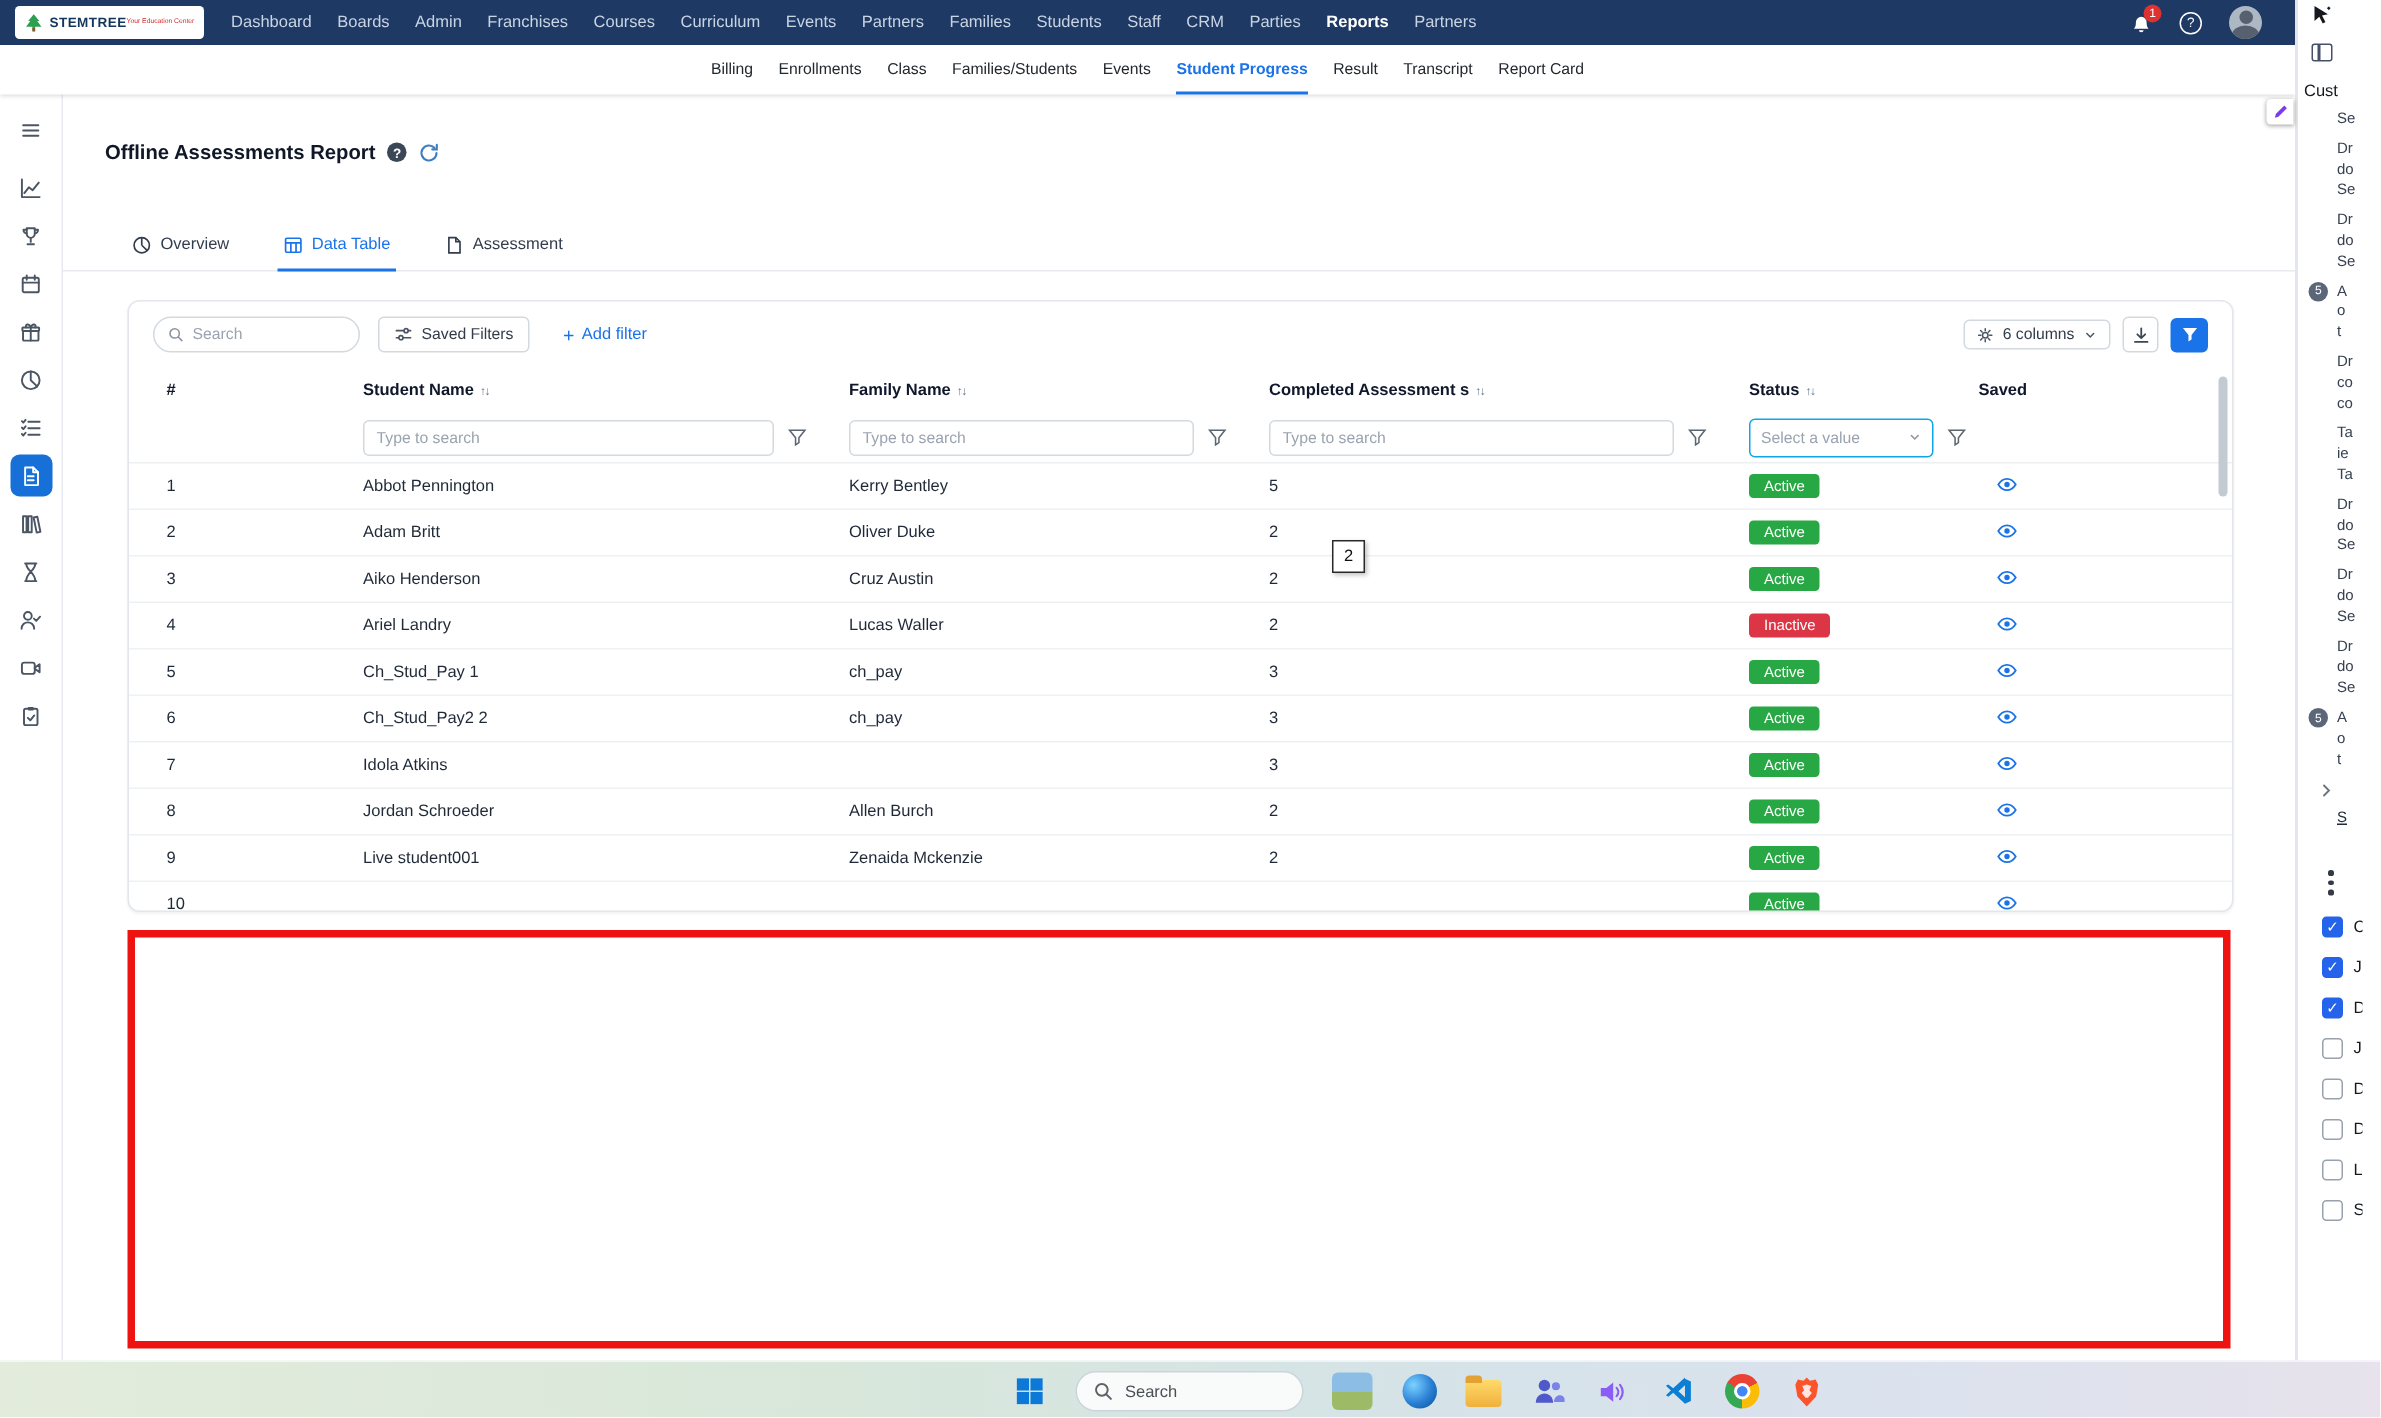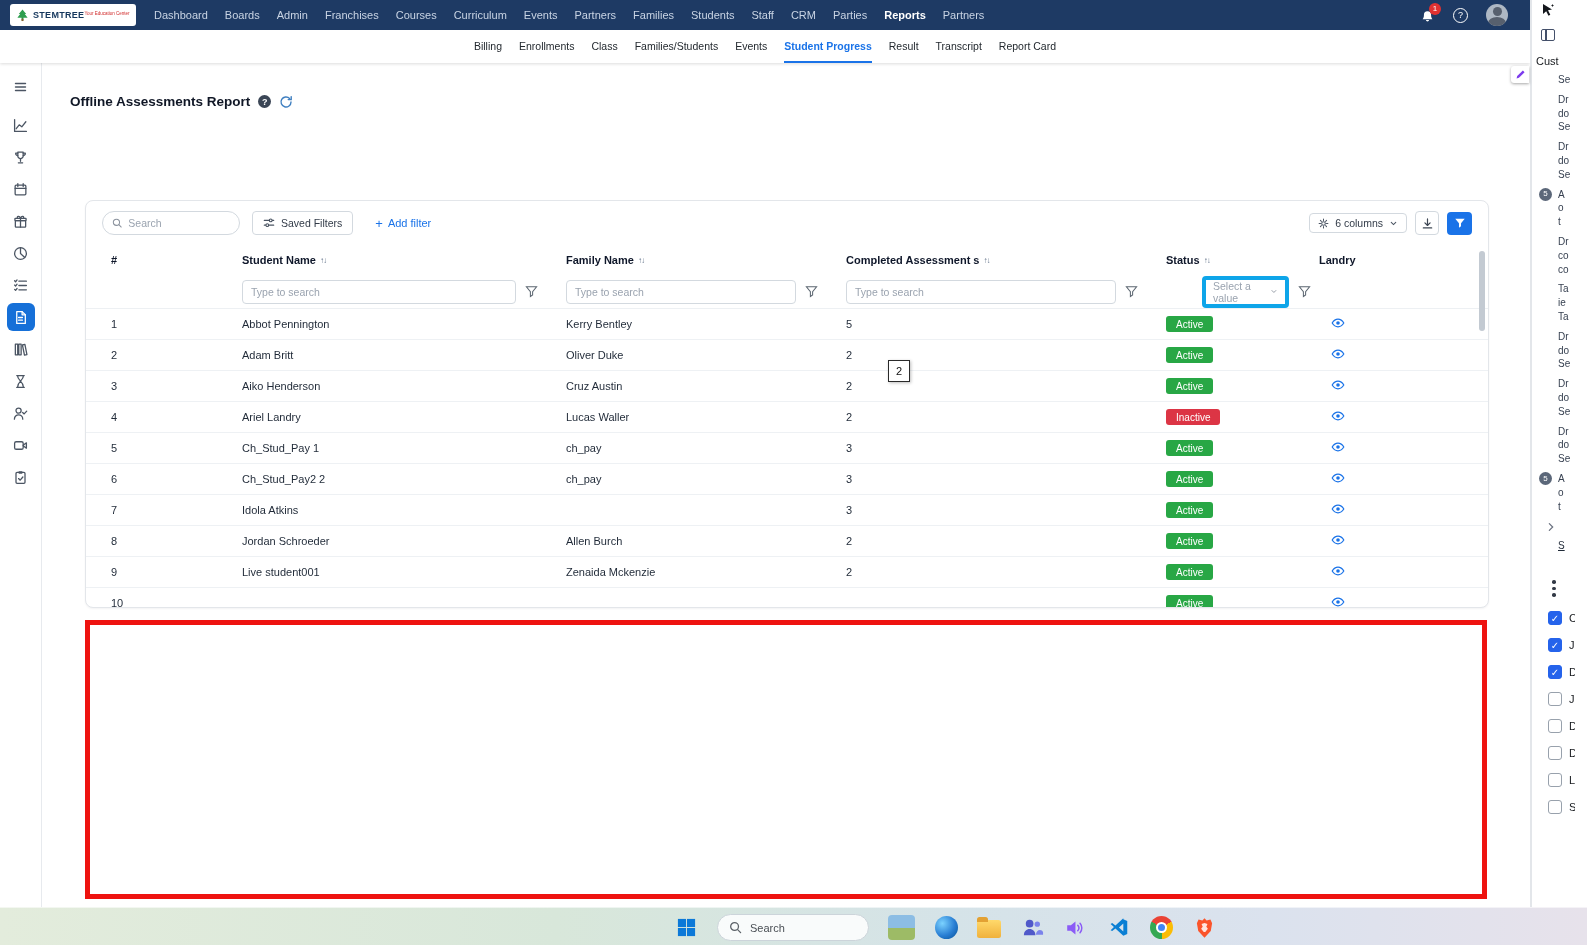--- a/index.html
+++ b/index.html
@@ -83,21 +83,21 @@
 
   .tgrid { display:grid; grid-template-columns:131px 324px 280px 320px 153px 1fr; padding:0 18px 0 25px; align-items:center; }
   .thead { height:30px; font-size:11px; font-weight:bold; color:#0f172a; }
   .th { display:flex; align-items:center; gap:4px; cursor:pointer; }
   .sort-arrows { font-size:8px; color:#64748b; letter-spacing:-1px; font-weight:normal; }
   .tfilter { height:34px; border-bottom:1px solid #edf0f3; }
   .fcell { display:flex; align-items:center; gap:9px; padding-right:28px; }
   .fcell.status { padding-right:8px; }
   .filter-input { flex:1; height:24px; border:1px solid #d3d9df; border-radius:4px; padding:0 8px; font-size:10.5px; color:#333; font-family:inherit; outline:none; min-width:0; }
   .funnel { flex:none; cursor:pointer; }
-  .fselect { flex:1; height:24px; border:4px solid #0ea5e9; border-radius:4px; display:flex; align-items:center; justify-content:space-between; padding:12px 7px; font-size:10.5px; color:#9aa3af; cursor:pointer; min-width:0;margin-left:36px; }
+  .fselect { flex:1; height:24px; border:1px solid #0ea5e9; border-radius:4px; display:flex; align-items:center; justify-content:space-between; padding:12px 7px; font-size:10.5px; color:#9aa3af; cursor:pointer; min-width:0; }
 
   .trow { height:31px; font-size:11px; color:#1f2937; border-bottom:1px solid #eef1f4; }
   .badge { display:inline-block; padding:2.5px 10px; border-radius:3px; color:#fff; font-size:10px; font-weight:normal; line-height:1.1; }
   .badge.green { background: var(--active_green); }
   .badge.red { background: var(--inactive_red); }
   .c-action { padding-left:12px; }
   .eye-btn { display:inline-flex; cursor:pointer; }
 
   .tscroll-thumb { position:absolute; right:3px; top:50px; width:6px; height:80px; border-radius:3px; background:#c3cad2; cursor:pointer; }
 
@@ -288,20 +288,43 @@
 
   <div class="page-title-row">
     <span class="page-title">Offline Assessments Report</span>
     <span class="help-badge">?</span>
     <svg width="14" height="14" viewBox="0 0 14 14" fill="none" stroke="#3f7fc0" stroke-width="1.4" stroke-linecap="round" class="clickable">
         <path d="M12 7a5 5 0 1 1-1.4-3.5"></path>
         <path d="M12.2 1.6v3h-3"></path>
       </svg>
   </div>
 
+  <div class="tabs-row">
+    <span class="tab">
+      <svg width="13" height="13" viewBox="0 0 14 14" fill="none" stroke="#333d4d" stroke-width="1.2">
+          <circle cx="7" cy="7" r="5.5"></circle>
+          <path d="M7 7V1.5M7 7l4 3.8"></path>
+        </svg>
+      <span>Overview</span>
+    </span>
+    <span class="tab active">
+      <svg width="13" height="13" viewBox="0 0 14 14" fill="none" stroke="#1a73e8" stroke-width="1.2">
+          <rect x="1.5" y="2" width="11" height="10" rx="1"></rect>
+          <path d="M1.5 5.3h11M5.3 5.3V12M9 5.3V12"></path>
+        </svg>
+      <span>Data Table</span>
+    </span>
+    <span class="tab">
+      <svg width="13" height="13" viewBox="0 0 14 14" fill="none" stroke="#333d4d" stroke-width="1.2">
+          <path d="M3.5 1.5h5l3 3v8h-8z"></path>
+          <path d="M8.5 1.5v3h3"></path>
+        </svg>
+      <span>Assessment</span>
+    </span>
+  </div>
 
   <div class="card">
     <div class="card-toolbar">
       <div class="search-box">
         <svg width="12" height="12" viewBox="0 0 14 14" fill="none" stroke="#8b939e" stroke-width="1.4" stroke-linecap="round">
             <circle cx="6" cy="6" r="4.2"></circle>
             <path d="M9.3 9.3L12.5 12.5"></path>
           </svg>
         <input type="text" placeholder="Search" style="">
       </div>
@@ -355,21 +378,21 @@
         </span>
       <span class="th">
           <span>Completed Assessment s</span>
           <span class="sort-arrows">↑↓</span>
         </span>
       <span class="th">
           <span>Status</span>
           <span class="sort-arrows">↑↓</span>
         </span>
       <span class="th">
-          <span>Landry</span>
+          <span>Saved</span>
         </span>
     </div>
 
     <div class="tgrid tfilter">
       <span></span>
       <span class="fcell">
         <input class="filter-input" placeholder="Type to search" style="">
         <svg class="funnel" width="13" height="13" viewBox="0 0 14 14" fill="none" stroke="#5b6570" stroke-width="1.1">
             <path d="M1.5 2h11L8.2 7.3v3.5l-2.4 1.6V7.3z"></path>
           </svg>

